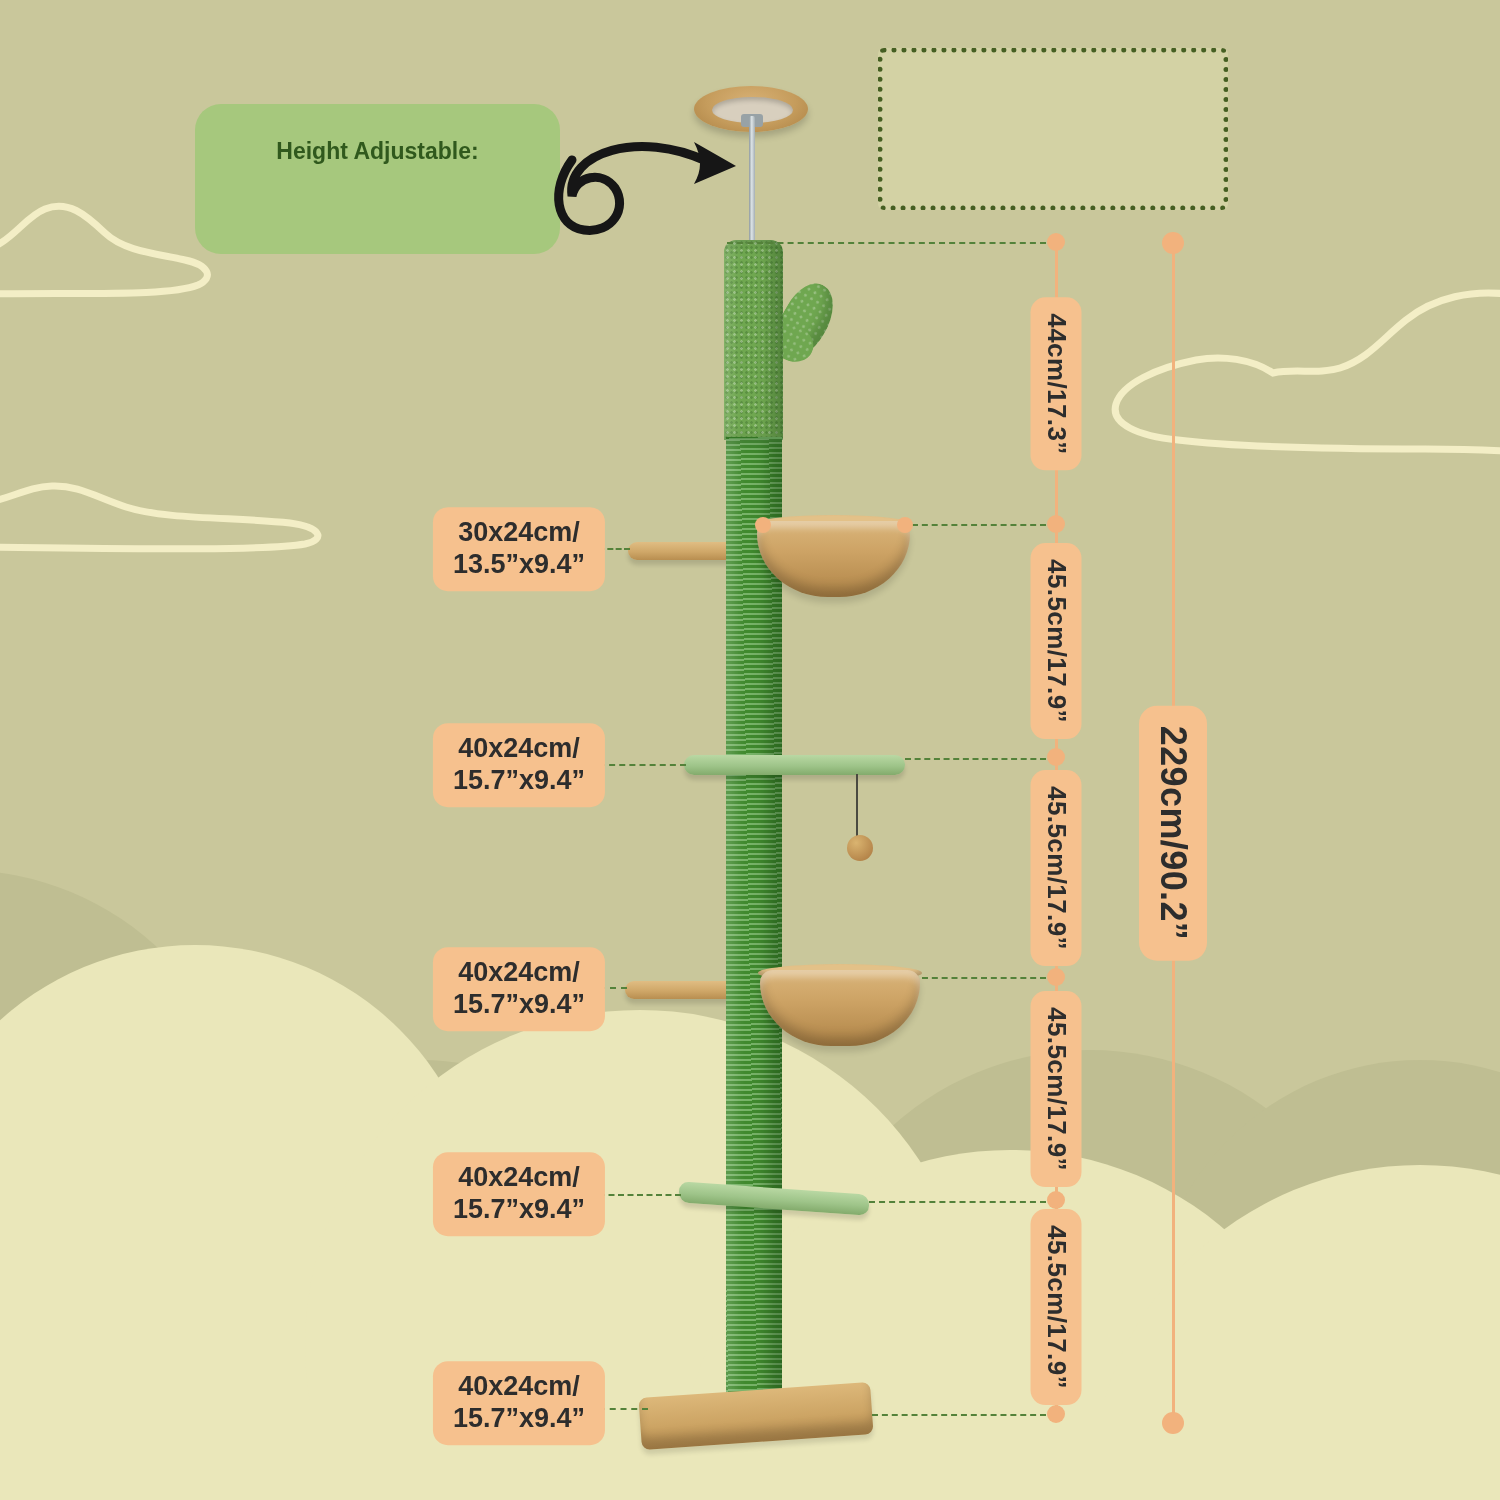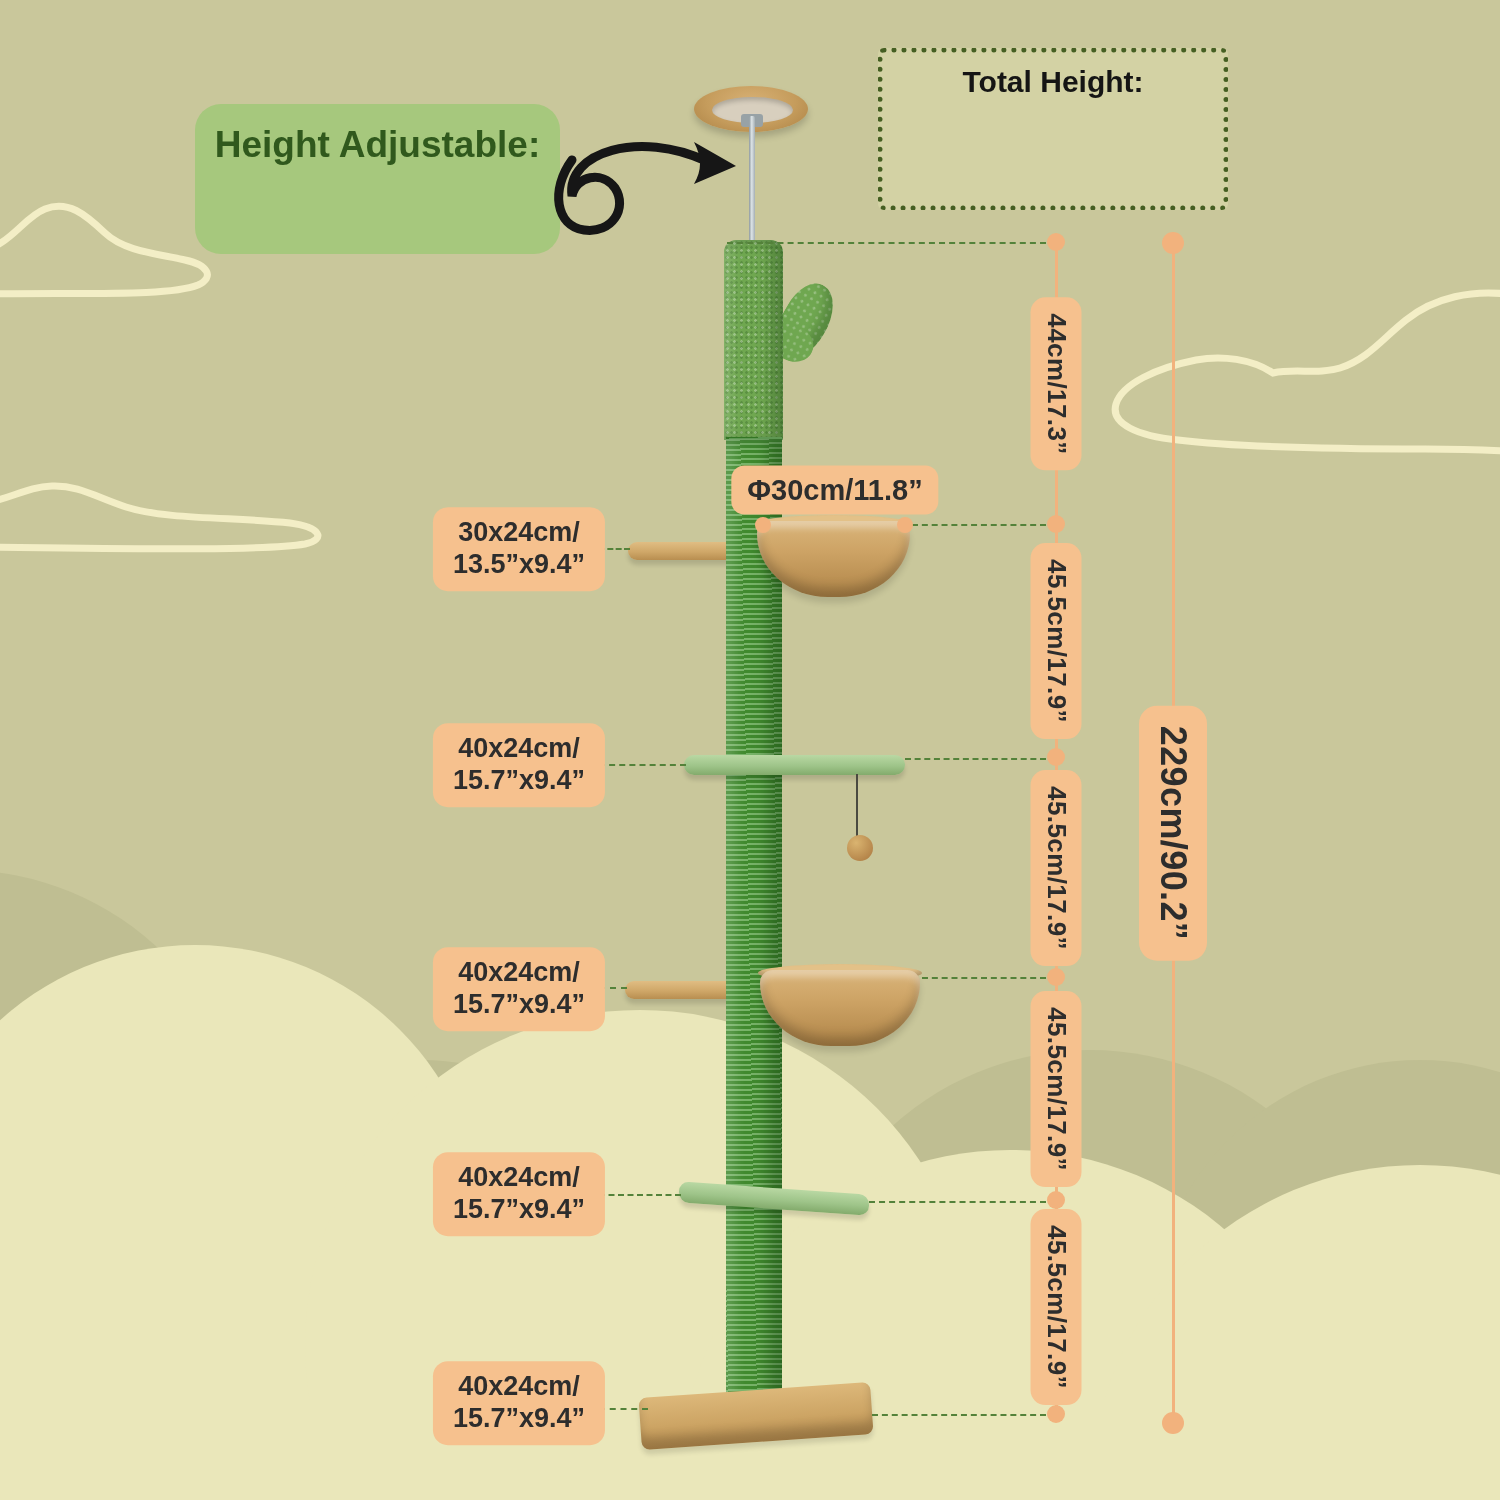--- a/index.html
+++ b/index.html
@@ -69,21 +69,21 @@
   .vlabel.big{font-size:36px;padding:13px 20px;border-radius:18px;}
   .sizelabel{position:absolute;transform:translate(-50%,-50%);
     background:#f6c18e;color:#2d2d2d;font-weight:bold;font-size:27px;line-height:1.18;
     text-align:center;padding:10px 20px;border-radius:15px;white-space:nowrap;z-index:7;}
   .dialabel{position:absolute;transform:translate(-50%,-50%);
     background:#f6c18e;color:#2d2d2d;font-weight:bold;font-size:29px;
     padding:8px 16px;border-radius:13px;white-space:nowrap;z-index:7;}
   
   .hadj{position:absolute;left:195px;top:104px;width:365px;height:150px;border-radius:26px;
     background:#a6c87d;text-align:center;z-index:8;padding-top:20px;}
-  .hadj-title{color:#30591d;font-weight:bold;font-size:37px;}
+  .hadj-title{color:#30591d;font-weight:bold;font-size:23px;margin-top:14px;}
   .hadj-value{color:#ffffff;font-weight:bold;font-size:42px;margin-top:8px;}
   .total{position:absolute;left:878px;top:48px;width:350px;height:162px;
     border:5px dotted #455f22;border-radius:6px;background:#d3d2a4;
     text-align:center;z-index:8;padding-top:12px;}
   .total-title{color:#151515;font-weight:bold;font-size:30px;}
   .total-value{color:#4b6b21;font-weight:bold;font-size:36px;line-height:1.15;margin-top:6px;}
   .arrowsvg{position:absolute;left:0;top:0;z-index:9;}
 </style>
 </head>
 <body>
@@ -182,28 +182,26 @@
   </div>
   <div class="sizelabel" style="left:519px;top:1194px">
     <span>40x24cm/</span><br>
     <span>15.7”x9.4”</span>
   </div>
   <div class="sizelabel" style="left:519px;top:1403px">
     <span>40x24cm/</span><br>
     <span>15.7”x9.4”</span>
   </div>
 
-  <div class="dialabel" style="left:835px;top:490px">Φ30cm/11.8”</div>
 
   <div class="hadj">
     <div class="hadj-title">Height Adjustable:</div>
   </div>
 
   <div class="total">
-    <div class="total-title">Total Height:</div>
   </div>
 
   <svg class="arrowsvg" width="1500" height="1500" viewBox="0 0 1500 1500">
     <path d="M 572 160 C 550 190 556 226 584 230 C 612 234 628 208 615 188 C 602 170 576 176 572 196 C 566 152 640 130 706 161" fill="none" stroke="#161616" stroke-width="9" stroke-linecap="round"></path>
     <path d="M 694 142 L 736 166 L 694 184 C 702 170 702 158 694 142 Z" fill="#161616"></path>
   </svg>
 
 </div>
 
 </body></html>

